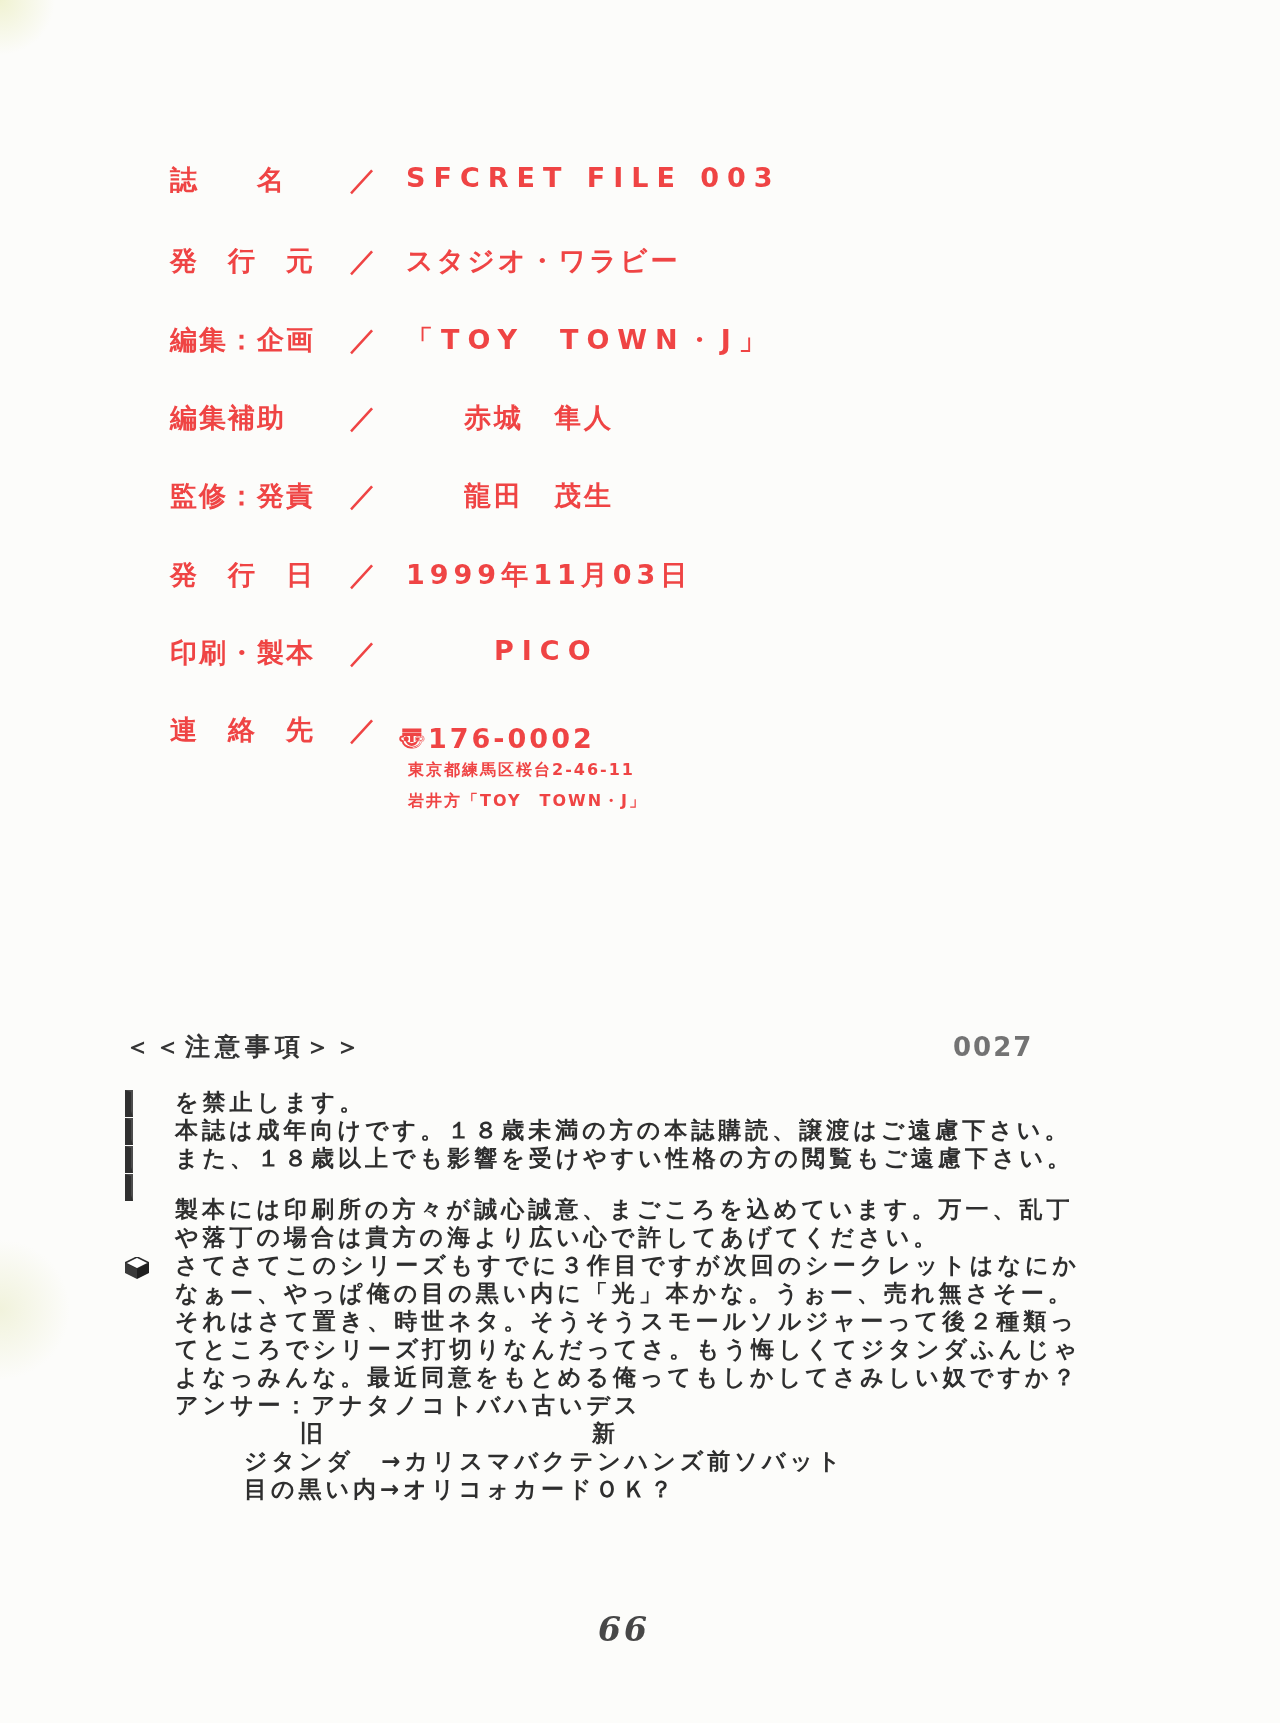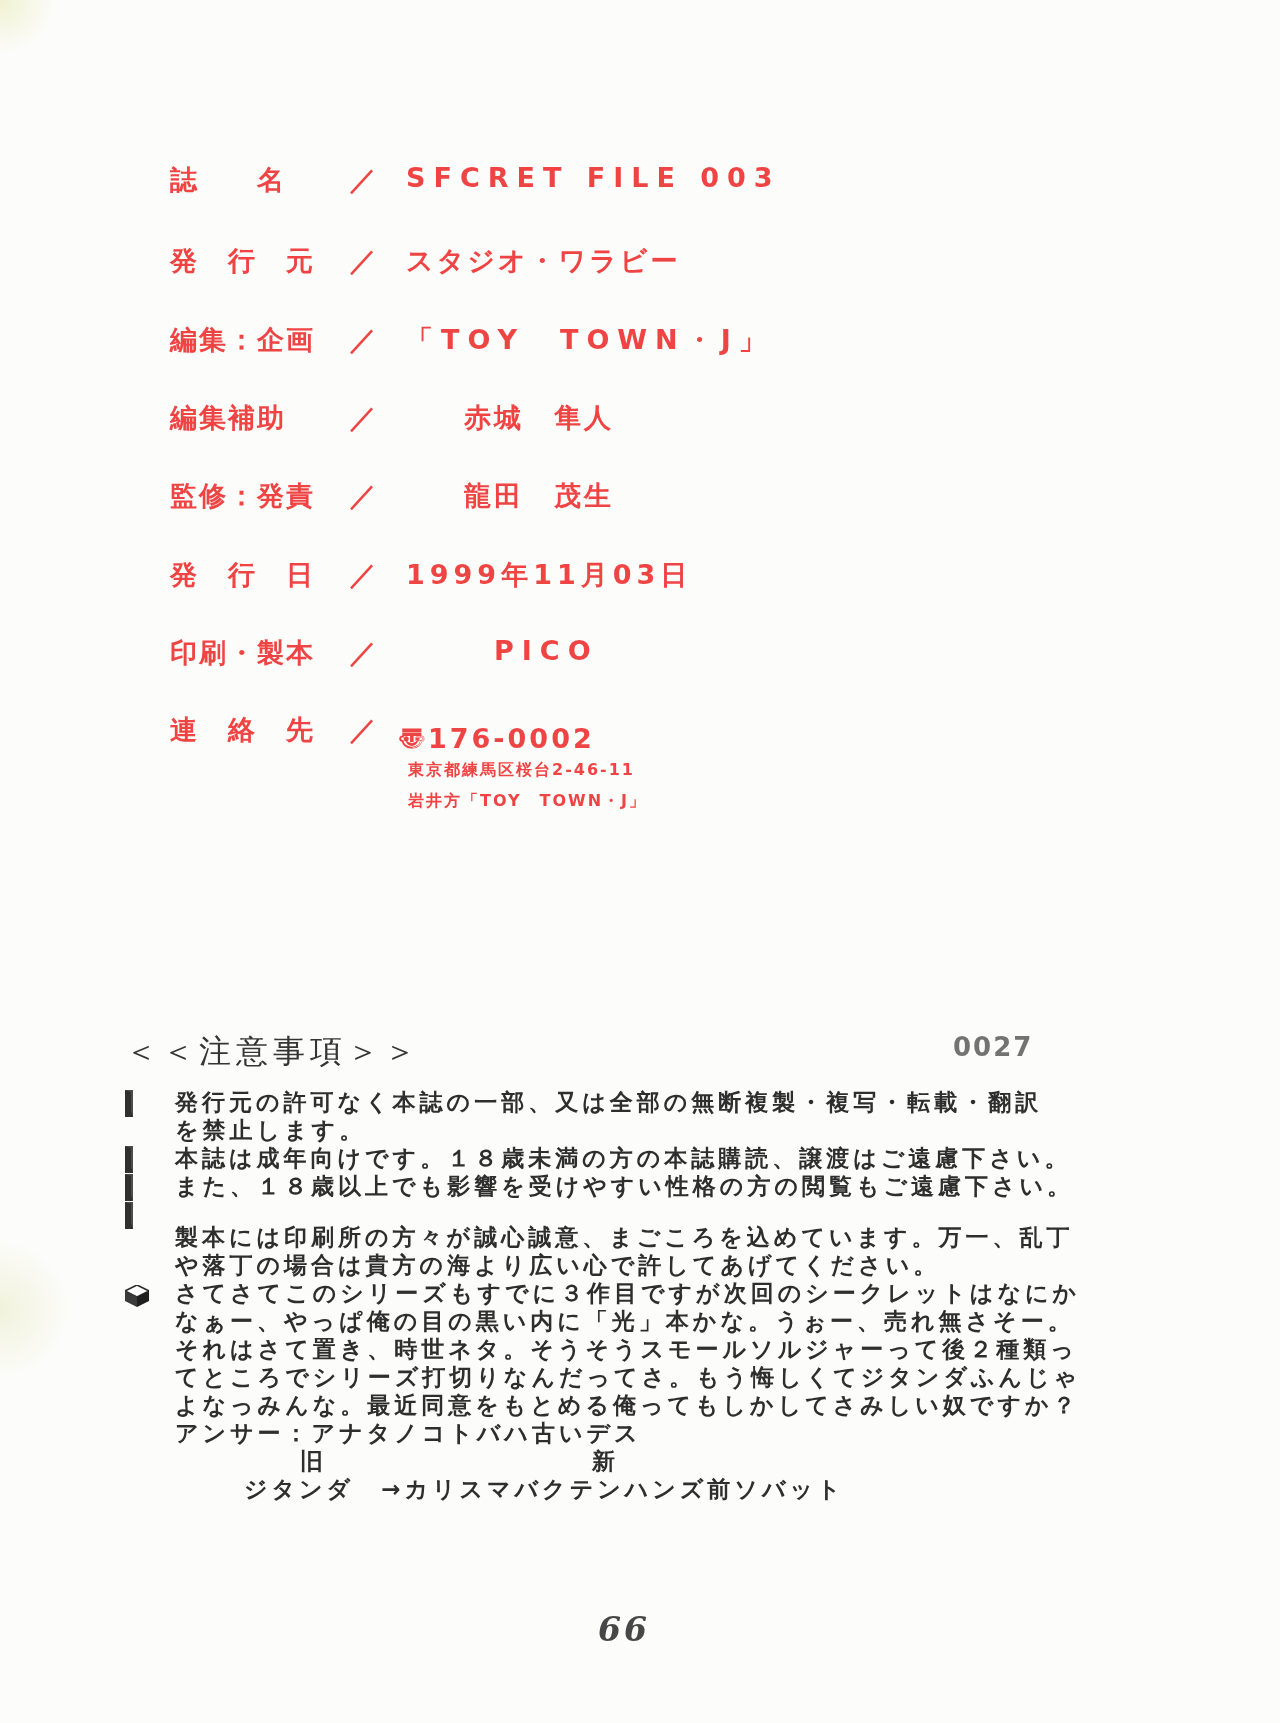--- a/index.html
+++ b/index.html
@@ -24,21 +24,21 @@
   .c-slash{display:inline-block;width:46px;text-align:center;}
   .c-value{display:inline-block;letter-spacing:3px;}
   .ls-latin{letter-spacing:8px;}
   .ls-date{letter-spacing:5px;}
   .addr-line{font-size:16px;font-weight:bold;letter-spacing:2px;line-height:31px;margin-top:0px;}
   .addr-first{line-height:31px;margin-top:11px;}
 
   
   .notices{position:absolute;left:125px;top:1030px;width:1070px;}
   .n-header{position:relative;height:52px;}
-  .n-heading{font-size:32px;font-weight:normal;letter-spacing:5px;color:#353535;}
+  .n-heading{font-size:25px;font-weight:bold;letter-spacing:5px;color:#353535;}
   .n-code{position:absolute;left:828px;top:2px;font-size:26px;font-weight:bold;letter-spacing:2px;color:#737373;}
   .n-list{margin-top:6px;}
   .n-item{display:flex;align-items:flex-start;}
   .bullet-col{flex:none;width:24px;margin-right:26px;margin-top:4px;}
   .n-text{font-size:23px;font-weight:bold;letter-spacing:4px;line-height:28px;color:#2e2e2e;white-space:nowrap;}
 
   .sq{width:18px;height:18px;margin-top:1px;
       border-top:2px solid #4c4c4c;border-right:2px solid #4c4c4c;
       border-left:6px solid #303030;border-bottom:6px solid #303030;}
   .dia{width:15px;height:15px;background:#353535;transform:rotate(45deg);margin:4px 3px;}
@@ -117,21 +117,20 @@
     <div class="n-header">
       <span class="n-heading">＜＜注意事項＞＞</span>
       <span class="n-code">0027</span>
     </div>
 
     <div class="n-list">
 
       <div class="n-item">
         <span class="bullet-col"><span class="sq"></span></span>
         <div class="n-text">
-          <div>発行元の許可なく本誌の一部、又は全部の無断複製・複写・転載・翻訳</div>
           <div>を禁止します。</div>
         </div>
       </div>
 
       <div class="n-item">
         <span class="bullet-col"><span class="sq"></span></span>
         <div class="n-text">
           <div>本誌は成年向けです。１８歳未満の方の本誌購読、譲渡はご遠慮下さい。</div>
         </div>
       </div>
@@ -168,20 +167,21 @@
           <div>なぁー、やっぱ俺の目の黒い内に「光」本かな。うぉー、売れ無さそー。</div>
           <div>それはさて置き、時世ネタ。そうそうスモールソルジャーって後２種類っ</div>
           <div>てところでシリーズ打切りなんだってさ。もう悔しくてジタンダふんじゃ</div>
           <div>よなっみんな。最近同意をもとめる俺ってもしかしてさみしい奴ですか？</div>
           <div>アンサー：アナタノコトバハ古いデス</div>
           <div class="ans-headers">
             <span class="ans-old">旧</span>
             <span class="ans-new">新</span>
           </div>
           <div class="ans-row">ジタンダ　→カリスマバクテンハンズ前ソバット</div>
+          <div class="ans-row">目の黒い内→オリコォカードＯＫ？</div>
         </div>
       </div>
 
     </div>
   </div>
 
   <div class="page-number">66</div>
 </div>
 
 </body></html>

